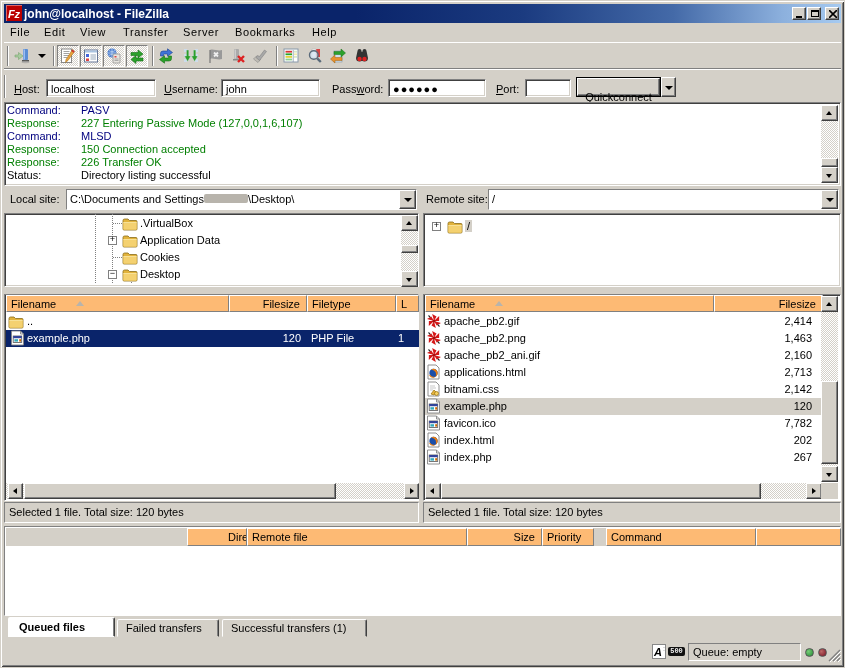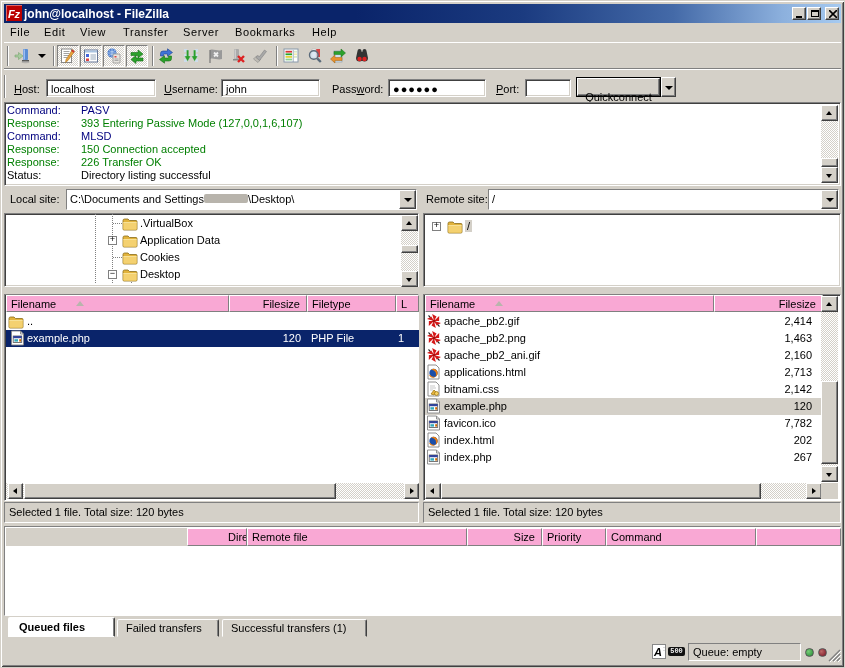--- a/index.html
+++ b/index.html
@@ -2,21 +2,21 @@
 <html><head>
 <meta charset="utf-8">
 <style>
 * { margin:0; padding:0; box-sizing:border-box; }
 html,body { width:845px; height:668px; overflow:hidden; }
 body { font-family:"Liberation Sans", sans-serif; font-size:11px; background:#d4d0c8; position:relative; color:#000; }
 .abs { position:absolute; }
 .sunken { border:1px solid; border-color:#808080 #fff #fff #808080; box-shadow: inset 1px 1px 0 #404040, inset -1px -1px 0 #d4d0c8; background:#fff; }
 .sunken1 { border:1px solid; border-color:#808080 #fff #fff #808080; background:#fff; }
 .raised { border:1px solid; border-color:#fff #404040 #404040 #fff; box-shadow: inset -1px -1px 0 #808080; background:#d4d0c8; }
-.hdrcell { border:1px solid; border-color:#fff #808080 #808080 #fff; background:#f9a8d4; padding:2px 4px 0 4px; overflow:hidden; white-space:nowrap; position:absolute; top:0; height:100%; }
+.hdrcell { border:1px solid; border-color:#fff #808080 #808080 #fff; background:#fdba74; padding:2px 4px 0 4px; overflow:hidden; white-space:nowrap; position:absolute; top:0; height:100%; }
 .etchv { border-left:1px solid #808080; border-right:1px solid #fff; width:2px; }
 .track { background-image: conic-gradient(#fff 25%, #d4d0c8 0 50%, #fff 0 75%, #d4d0c8 0); background-size:2px 2px; }
 .sbbtn { position:absolute; width:16px; height:16px; border:1px solid; border-color:#fff #404040 #404040 #fff; box-shadow: inset -1px -1px 0 #808080, inset 1px 1px 0 #d4d0c8; background:#d4d0c8; }
 .thumb { position:absolute; border:1px solid; border-color:#fff #404040 #404040 #fff; box-shadow: inset -1px -1px 0 #808080, inset 1px 1px 0 #d4d0c8; background:#d4d0c8; }
 .tri { position:absolute; width:0; height:0; }
 .row { position:absolute; left:0; right:0; height:17px; white-space:nowrap; }
 svg { display:block; }
 .titlebtn { border:1px solid; border-color:#fff #404040 #404040 #fff; box-shadow: inset -1px -1px 0 #808080, inset 1px 1px 0 #d4d0c8; background:#d4d0c8; }
 .tbicon { position:absolute; top:5px; width:16px; height:16px; }
 .togglebtn { position:absolute; top:2px; width:22px; height:22px; border:1px solid; border-color:#808080 #fff #fff #808080; background-image: conic-gradient(#fff 25%, #d4d0c8 0 50%, #fff 0 75%, #d4d0c8 0); background-size:2px 2px; }
@@ -230,21 +230,21 @@
     <div class="abs raised" style="left:0;top:0;width:83px;height:18px;text-align:center;padding-top:12px;"><u class="k">Q</u>uickconnect</div>
   </div>
   <div class="abs raised" style="left:657px;top:8px;width:15px;height:20px;">
     <div class="tri" style="left:3px;top:8px;border-left:4px solid transparent;border-right:4px solid transparent;border-top:4px solid #000;"></div>
   </div>
 </div>
 
 <div class="abs sunken" style="left:4px;top:102px;width:837px;height:84px;" id="logpanel">
   <div class="abs" style="left:2px;top:1px;width:800px;height:81px;overflow:hidden;">
       <div class="logline" style="top:0;color:#00007f;">Command:<span class="abs" style="left:74px;">PASV</span></div>
-      <div class="logline" style="top:13px;color:#007f00;">Response:<span class="abs" style="left:74px;">393 Entering Passive Mode (127,0,0,1,6,107)</span></div>
+      <div class="logline" style="top:13px;color:#007f00;">Response:<span class="abs" style="left:74px;">227 Entering Passive Mode (127,0,0,1,6,107)</span></div>
       <div class="logline" style="top:26px;color:#00007f;">Command:<span class="abs" style="left:74px;">MLSD</span></div>
       <div class="logline" style="top:39px;color:#007f00;">Response:<span class="abs" style="left:74px;">150 Connection accepted</span></div>
       <div class="logline" style="top:52px;color:#007f00;">Response:<span class="abs" style="left:74px;">226 Transfer OK</span></div>
       <div class="logline" style="top:65px;color:#000;">Status:<span class="abs" style="left:74px;">Directory listing successful</span></div>
     </div>
   <div class="abs track" style="right:2px;top:2px;width:17px;height:78px;">
     <div class="sbbtn" style="left:0;top:0;width:17px;">
         <div class="tri" style="left:4px;top:5px;border-left:3.5px solid transparent;border-right:3.5px solid transparent;border-bottom:4px solid #000;"></div>
       </div>
     <div class="sbbtn" style="left:0;top:62px;width:17px;">
@@ -459,21 +459,21 @@
   <div class="abs" style="left:0;top:314px;width:418px;height:21px;border:1px solid;border-color:#808080 #fff #fff #808080;background:#d4d0c8;">
     <span class="abs" style="left:4px;top:3px;">Selected 1 file. Total size: 120 bytes</span>
   </div>
 </div>
 
 <div class="abs sunken1" id="queue" style="left:4px;top:526px;width:837px;height:90px;background:#fff;">
   <div class="abs" style="left:1px;top:1px;width:835px;height:18px;background:#d4d0c8;">
     <div class="hdrcell" style="left:181px;width:60px;padding-left:40px;">Directi...</div>
     <div class="hdrcell" style="left:241px;width:220px;">Remote file</div>
     <div class="hdrcell" style="left:461px;width:75px;text-align:right;padding-right:6px;">Size</div>
-    <div class="hdrcell" style="left:536px;width:64px;">Priority</div>
+    <div class="hdrcell" style="left:536px;width:52px;">Priority</div>
     <div class="hdrcell" style="left:600px;width:150px;">Command</div>
     <div class="hdrcell" style="left:750px;width:85px;"></div>
   </div>
 </div>
 
 <div class="abs" id="tabs" style="left:4px;top:617px;width:837px;height:21px;">
   <div class="abs" style="left:4px;top:0;width:107px;height:20px;background:#fff;border:1px solid;border-color:#fff #404040 transparent #fff;border-radius:2px 2px 0 0;box-shadow:inset -1px 0 0 #808080;font-weight:bold;padding:3px 0 0 10px;">Queued files</div>
   <div class="abs" style="left:113px;top:2px;width:102px;height:18px;background:#d4d0c8;border:1px solid;border-color:#fff #404040 transparent #fff;border-radius:2px 2px 0 0;box-shadow:inset -1px 0 0 #808080;padding:2px 0 0 8px;">Failed transfers</div>
   <div class="abs" style="left:218px;top:2px;width:145px;height:18px;background:#d4d0c8;border:1px solid;border-color:#fff #404040 transparent #fff;border-radius:2px 2px 0 0;box-shadow:inset -1px 0 0 #808080;padding:2px 0 0 8px;">Successful transfers (1)</div>
 </div>

